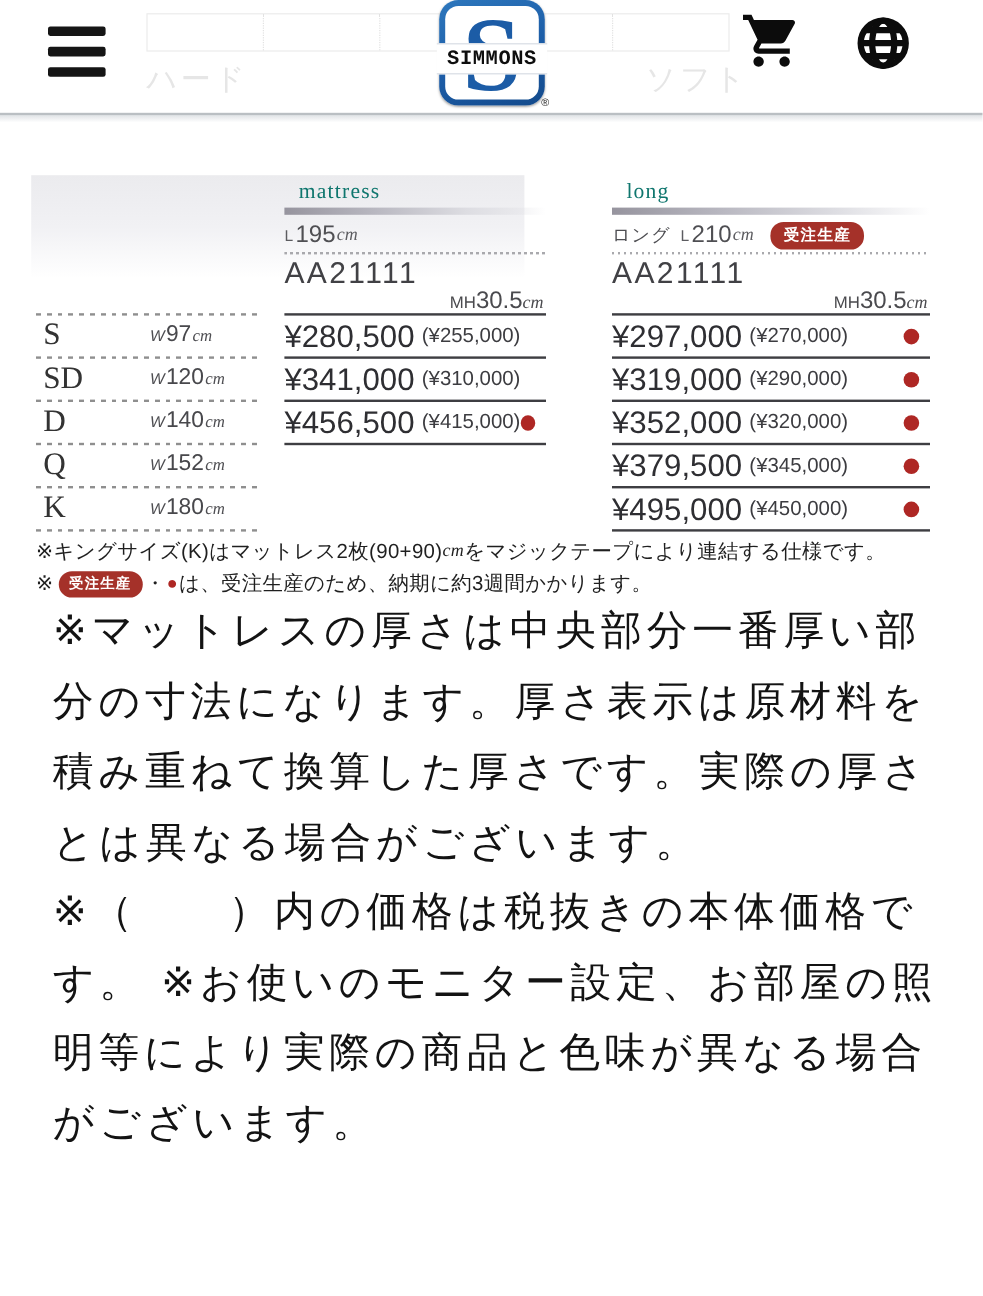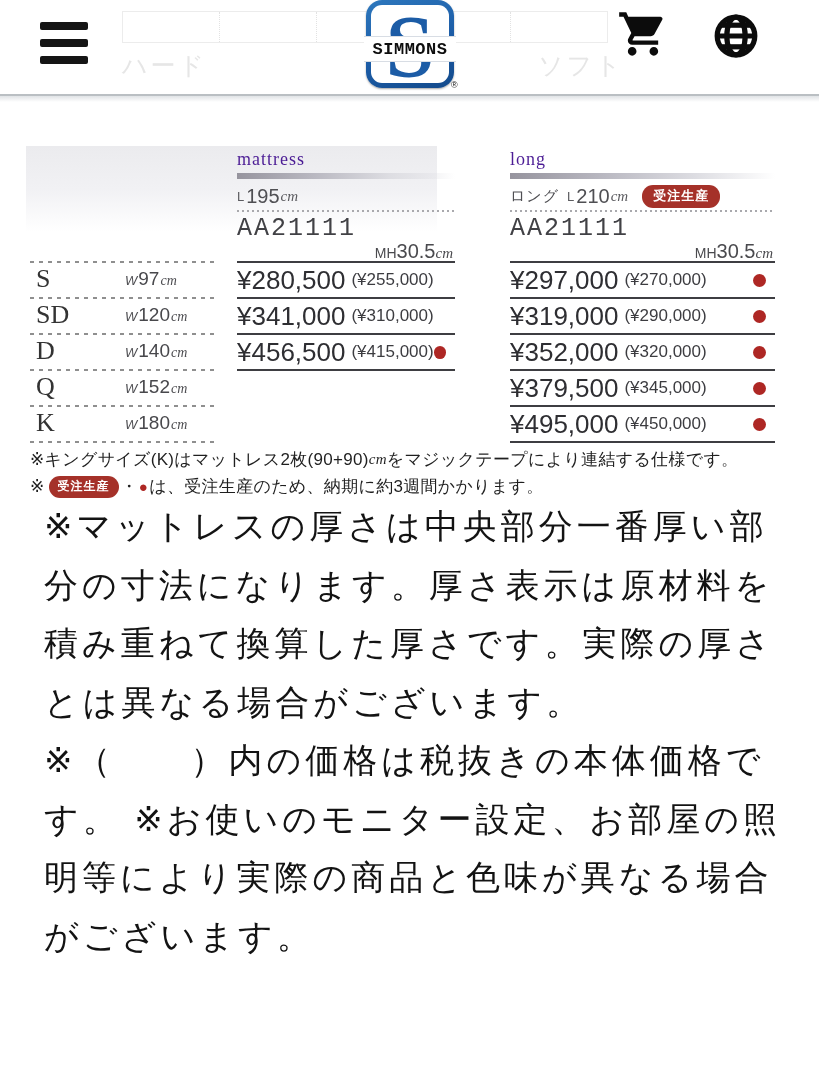--- a/index.html
+++ b/index.html
@@ -42,35 +42,35 @@
   .header-shadow { position:absolute; top:94px; left:0; width:819px; height:8px;
                    border-top:2px solid #babfc3; background:linear-gradient(#e0e3e6,#ffffff); }
 
   
   .deco { position:absolute; left:26px; top:146px; width:411px; height:86px;
           background:linear-gradient(to bottom,#ebebee 0%,#f1f1f4 50%,rgba(255,255,255,0) 100%); }
 
   .col { position:absolute; top:147px; height:114px; }
   .col-mattress { left:237px; width:218px; }
   .col-long { left:510px; width:265px; }
-  .col-title { position:absolute; top:2px; left:0; font-family:"Liberation Serif",serif;
-               font-size:18px; letter-spacing:1px; color:#4c1d95; }
+  .col-title { position:absolute; top:2px; left:12px; font-family:"Liberation Serif",serif;
+               font-size:18px; letter-spacing:1px; color:#0f766e; }
   .col-bar { position:absolute; top:26px; left:0; right:0; height:6px;
              background:linear-gradient(to right,#96949e 0%,#b9b8c1 35%,#dddde2 70%,rgba(255,255,255,0) 100%); }
   .size-line { position:absolute; top:37px; left:0; right:0; height:24px;
                display:flex; align-items:center; }
   .len-jp { font-size:15px; color:#4f4f53; margin-right:8px; letter-spacing:1px; }
   .len-l { font-size:13px; color:#5c5c60; margin-right:2px; }
   .len-n { font-size:20px; color:#4f4f53; }
   .len-u { font-family:"Liberation Serif",serif; font-style:italic; font-size:15px; color:#5c5c60; margin-left:1px; }
   .badge { background:#a53129; color:#fff; font-size:13px; font-weight:bold;
            padding:2px 11px 3px; border-radius:11px; letter-spacing:1px; margin-left:14px; }
   .col-sep { position:absolute; top:63px; left:0; right:0; height:2px;
              background:repeating-linear-gradient(to right,#a9a9ad 0 2px,transparent 2px 5px); }
-  .model { position:absolute; top:67px; left:0; font-size:25px; letter-spacing:2px; color:#414145;font-family:Liberation Mono, monospace; }
+  .model { position:absolute; top:67px; left:0; font-size:25px; letter-spacing:2px; color:#414145; }
   .mh { position:absolute; top:93px; right:2px; }
   .mh-l { font-size:14px; color:#4a4a4e; }
   .mh-n { font-size:20px; color:#4a4a4e; }
   .mh-u { font-family:"Liberation Serif",serif; font-style:italic; font-size:15px; color:#4a4a4e; }
 
   .sizes { position:absolute; left:30px; top:261px; width:188px; }
   .srow { position:relative; height:36px; display:flex; align-items:center;
           background:repeating-linear-gradient(to right,#8f8f8f 0 4px,transparent 4px 9px) top/100% 2px no-repeat; }
   .sizes .srow:last-child { box-shadow:inset 0 -2px 0 -0px transparent; }
   .sizes-endline { height:2px; background:repeating-linear-gradient(to right,#8f8f8f 0 4px,transparent 4px 9px); }

